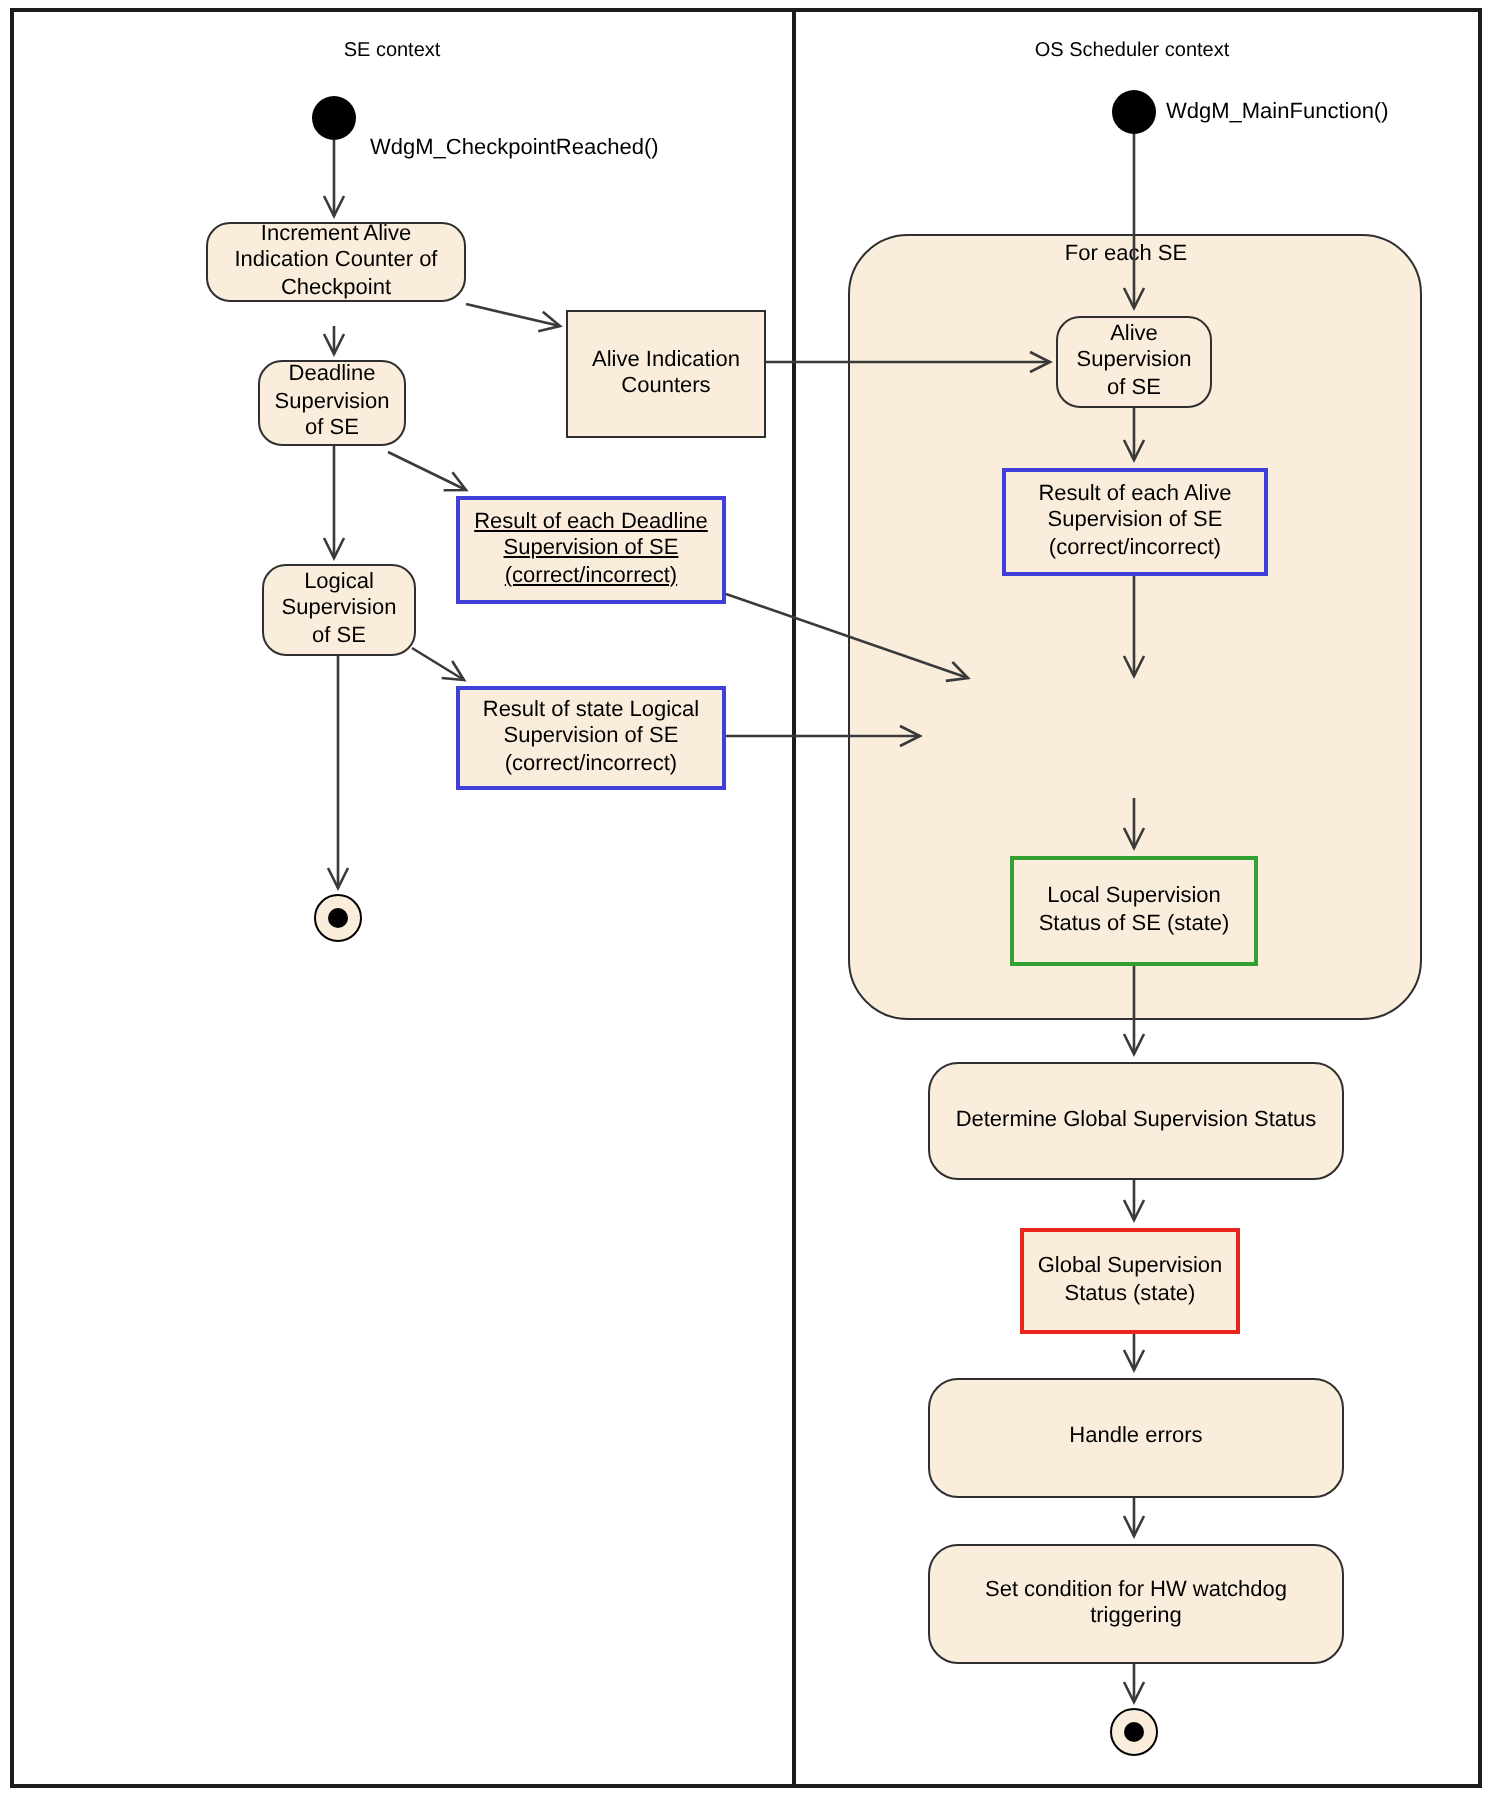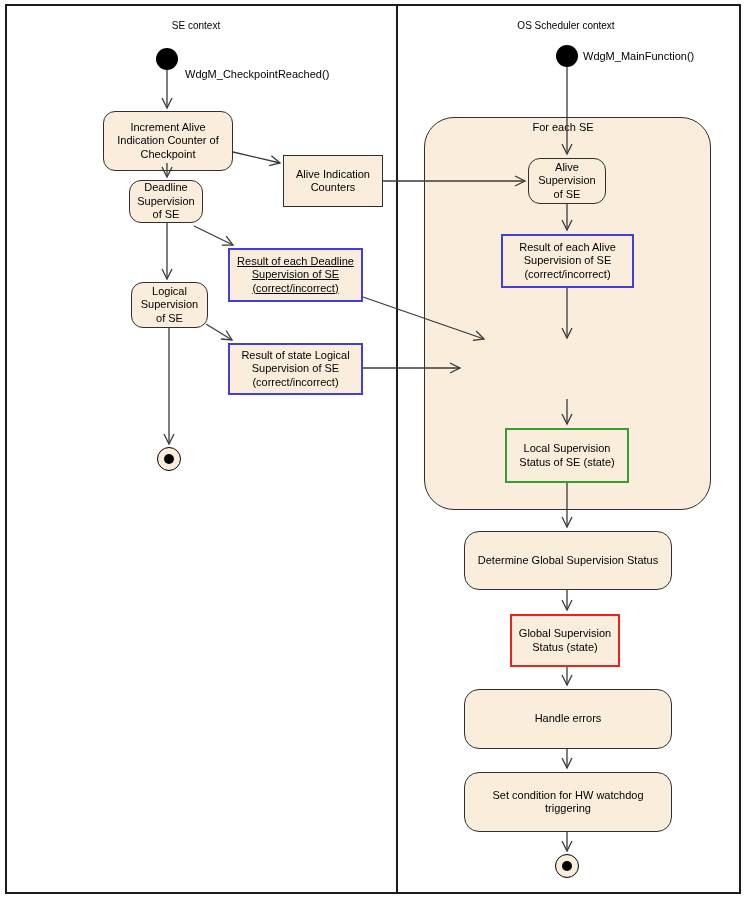--- a/index.html
+++ b/index.html
@@ -53,31 +53,31 @@
 
   <div class="lane-title se">SE context</div>
   <div class="lane-title os">OS Scheduler context</div>
 
   <div class="container-region"></div>
   <div class="free-label foreach" style="left:563px;top:121px;">For each SE</div>
 
   <div class="initial-node" style="left:156px;top:48px;"></div>
   <div class="free-label" style="left:185px;top:52px;margin-top:16px;">WdgM_CheckpointReached()</div>
 
-  <div class="node activity" style="left:103px;top:111px;width:130px;height:60px;">Increment Alive
+  <div class="node activity" style="left:103px;top:111px;width:130px;height:40px;">Increment Alive
 Indication Counter of
 Checkpoint</div>
   <div class="node activity" style="left:129px;top:180px;width:74px;height:43px;">Deadline
 Supervision
 of SE</div>
   <div class="node activity" style="left:131px;top:282px;width:77px;height:46px;">Logical
 Supervision
 of SE</div>
 
-  <div class="node object" style="left:283px;top:155px;width:100px;height:52px;">Alive Indication
+  <div class="node object" style="left:283px;top:155px;width:100px;height:64px;">Alive Indication
 Counters</div>
   <div class="node object blue" style="left:228px;top:248px;width:135px;height:54px;text-decoration:underline;">Result of each Deadline
 Supervision of SE
 (correct/incorrect)</div>
   <div class="node object blue" style="left:228px;top:343px;width:135px;height:52px;">Result of state Logical
 Supervision of SE
 (correct/incorrect)</div>
 
   <div class="final-node" style="left:157px;top:447px;">
       <div class="dot"></div>

